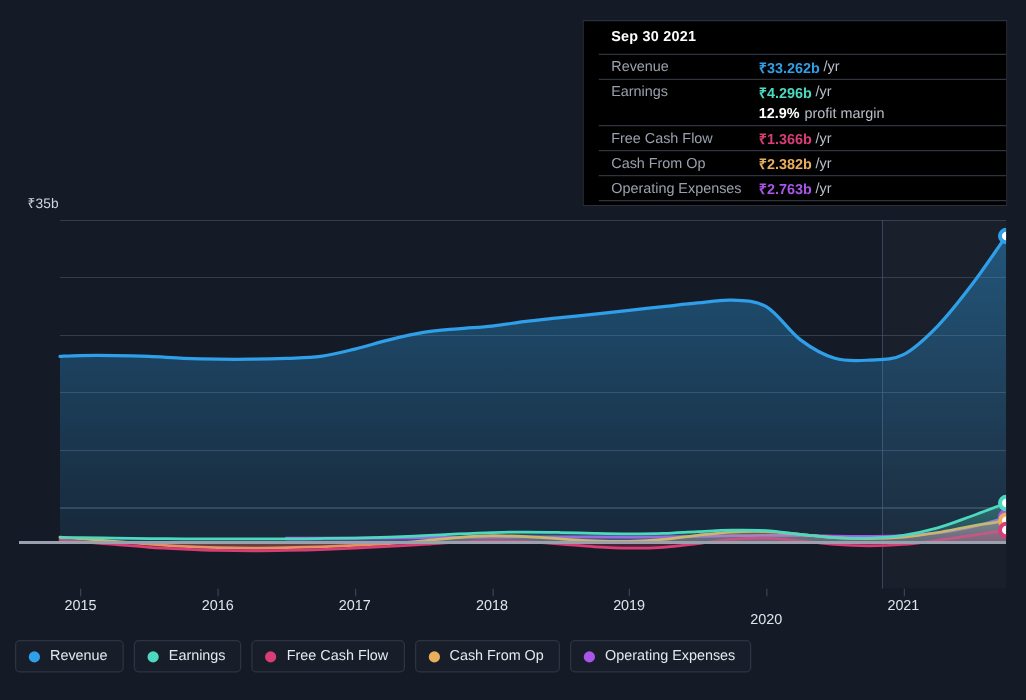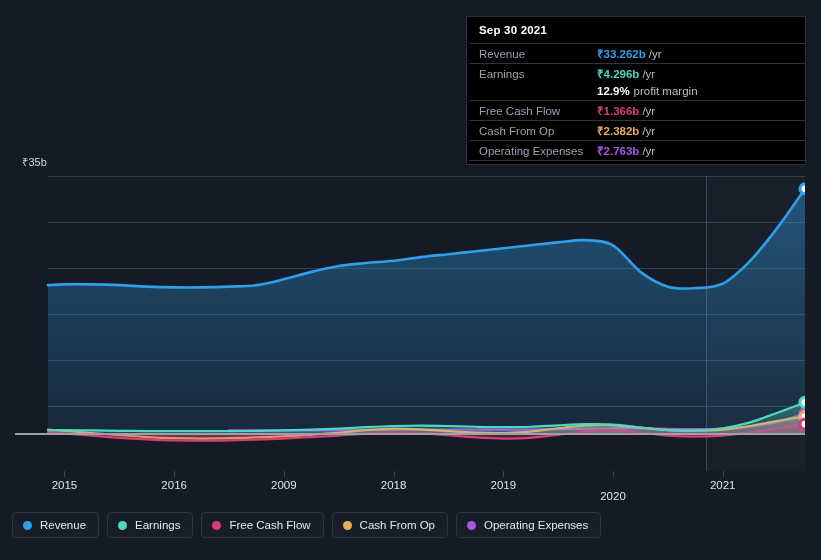--- a/index.html
+++ b/index.html
@@ -51,21 +51,21 @@
     white-space: nowrap;
   }
 
   
   .tooltip {
     position: absolute;
     left: 466px; top: 16px;
     width: 340px;
     background: #000000;
     border: 1px solid #2a2f3a;
-    padding: 7px 0 3px 2px;
+    padding: 7px 0 3px 12px;
     z-index: 40;
   }
   .tt-date {
     font-size: 11.5px;
     font-weight: bold;
     color: #ffffff;
     padding: 0 10px 7px 10px;
     letter-spacing: .2px;
   }
   .tt-row {
@@ -193,21 +193,21 @@
         <circle cx="790" cy="226.442" r="5" fill="#ffffff" stroke="#4dd8c0" stroke-width="3.2"></circle>
       </svg>
   </div>
 
   <div class="x-axis-wrap" id="x-axis">
       <div class="x-tick" style="left: 64.4565px;"></div>
       <div class="x-label" style="left: 64.4565px;">2015</div>
       <div class="x-tick" style="left: 174.167px;"></div>
       <div class="x-label" style="left: 174.167px;">2016</div>
       <div class="x-tick" style="left: 283.877px;"></div>
-      <div class="x-label" style="left: 283.877px;">2009</div>
+      <div class="x-label" style="left: 283.877px;">2017</div>
       <div class="x-tick" style="left: 393.587px;"></div>
       <div class="x-label" style="left: 393.587px;">2018</div>
       <div class="x-tick" style="left: 503.297px;"></div>
       <div class="x-label" style="left: 503.297px;">2019</div>
       <div class="x-tick" style="left: 613.007px;"></div>
       <div class="x-label" style="left: 613.007px; margin-top: 11px;">2020</div>
       <div class="x-tick" style="left: 722.717px;"></div>
       <div class="x-label" style="left: 722.717px;">2021</div>
     </div>
 

